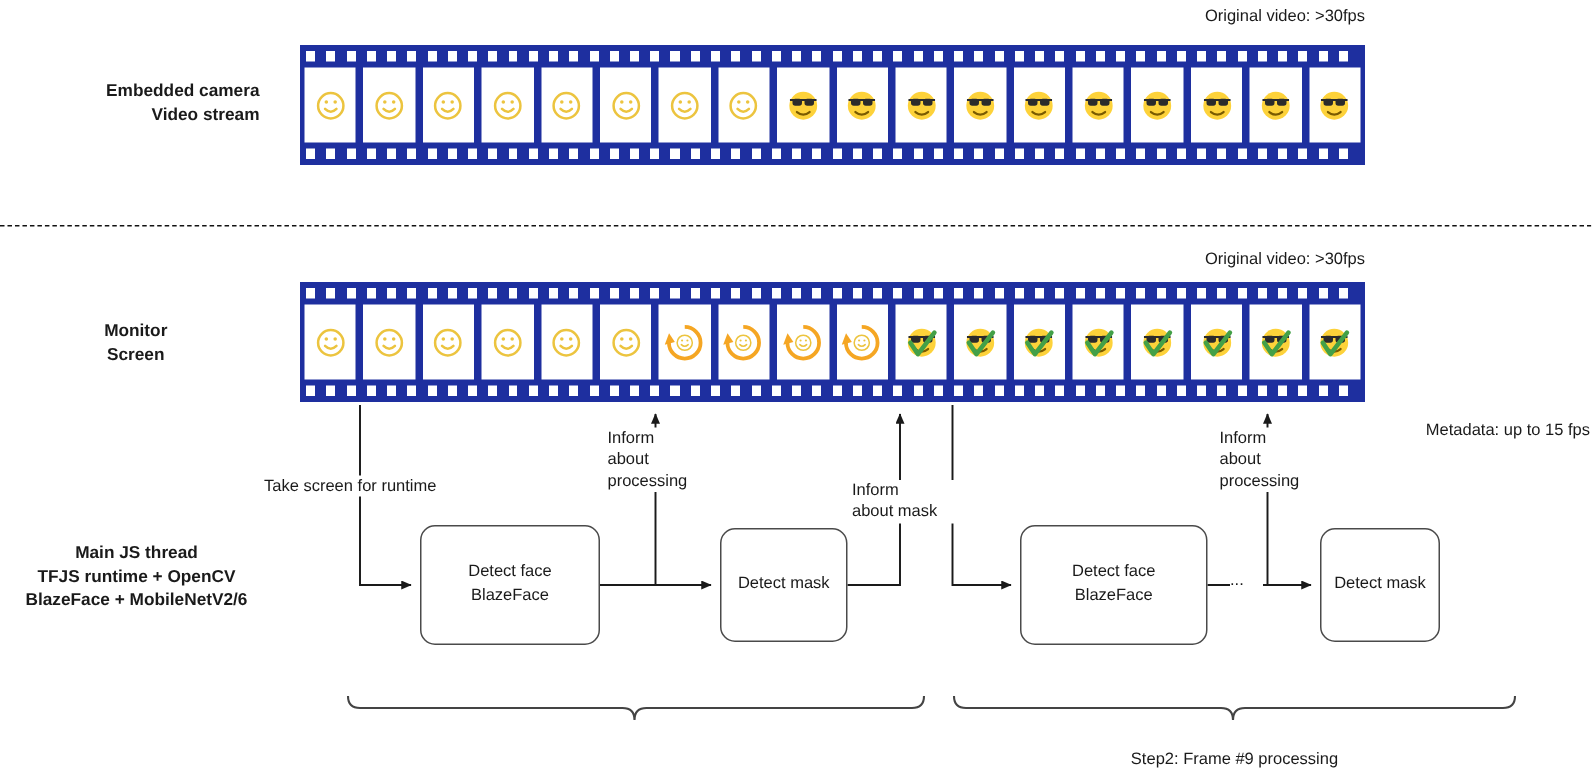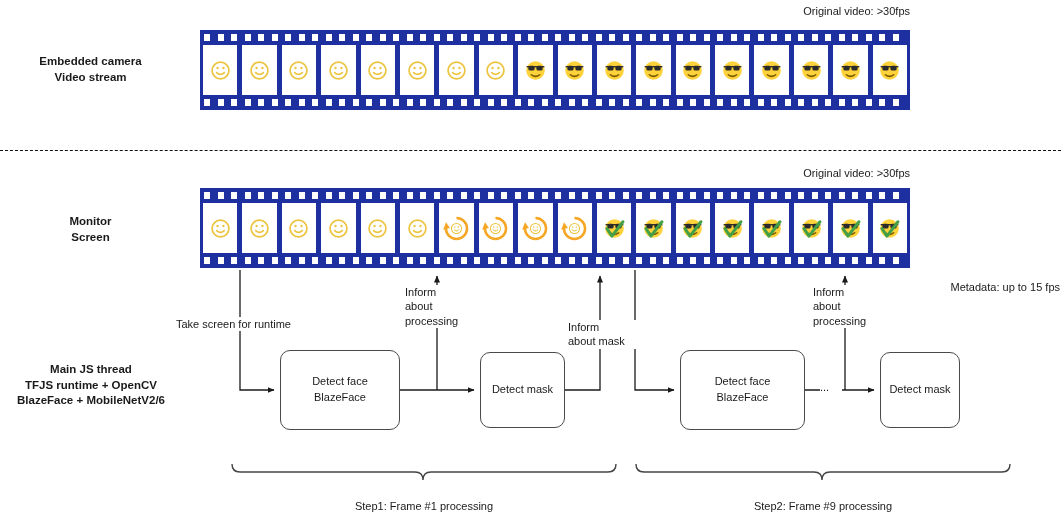--- a/index.html
+++ b/index.html
@@ -21,21 +21,21 @@
   .flowlabel{position:absolute;text-align:left;white-space:pre-line;background:#fff;line-height:1.3;}
   .dashes{position:absolute;left:0;width:100%;border-top:1.6px dashed #111;height:0;}
   .steplabel{position:absolute;text-align:center;}
 </style>
 </head>
 <body>
 
 <div id="canvas" style="--film: #1e2f9f; --boxb: #4a4a4a;">
 
   <div class="caption" style="left:200px;top:5px;width:710px;">Original video: &gt;30fps</div>
-  <div class="row-label" style="left:8px;top:54px;width:165px;">Embedded camera
+  <div class="row-label" style="left:8px;top:54px;width:165px;text-align:right;">Embedded camera
 Video stream</div>
   <div class="filmstrip" style="left:200px;top:30px;width:710px;height:80px;">
     <div class="sprocket"></div>
     <div class="frames">
         <div class="frame">
           <svg viewBox="0 0 32 32" width="27" height="27">
             <circle cx="16" cy="16" r="10" fill="none" stroke="#ecc43f" stroke-width="2"></circle>
             <circle cx="12.5" cy="13" r="1.4" fill="#ecc43f"></circle>
             <circle cx="19.5" cy="13" r="1.4" fill="#ecc43f"></circle>
             <path d="M11.5,18.5 Q16,23 20.5,18.5" fill="none" stroke="#ecc43f" stroke-width="2" stroke-linecap="round"></path>
@@ -416,15 +416,14 @@
 about
 processing</div>
   <div class="flowlabel" style="left:568px;top:320px;width:72px;">Inform
 about mask</div>
   <div class="flowlabel" style="left:813px;top:285px;width:65px;">Inform
 about
 processing</div>
   <div class="flowlabel" style="left:820px;top:380px;width:22px;">...</div>
   <div class="caption" style="left:920px;top:281px;width:140px;">Metadata: up to 15 fps</div>
 
-  <div class="steplabel" style="left:299px;top:500px;width:250px;">Step1: Frame #1 processing</div>
   <div class="steplabel" style="left:698px;top:500px;width:250px;">Step2: Frame #9 processing</div>
 </div>
 
 </body></html>

